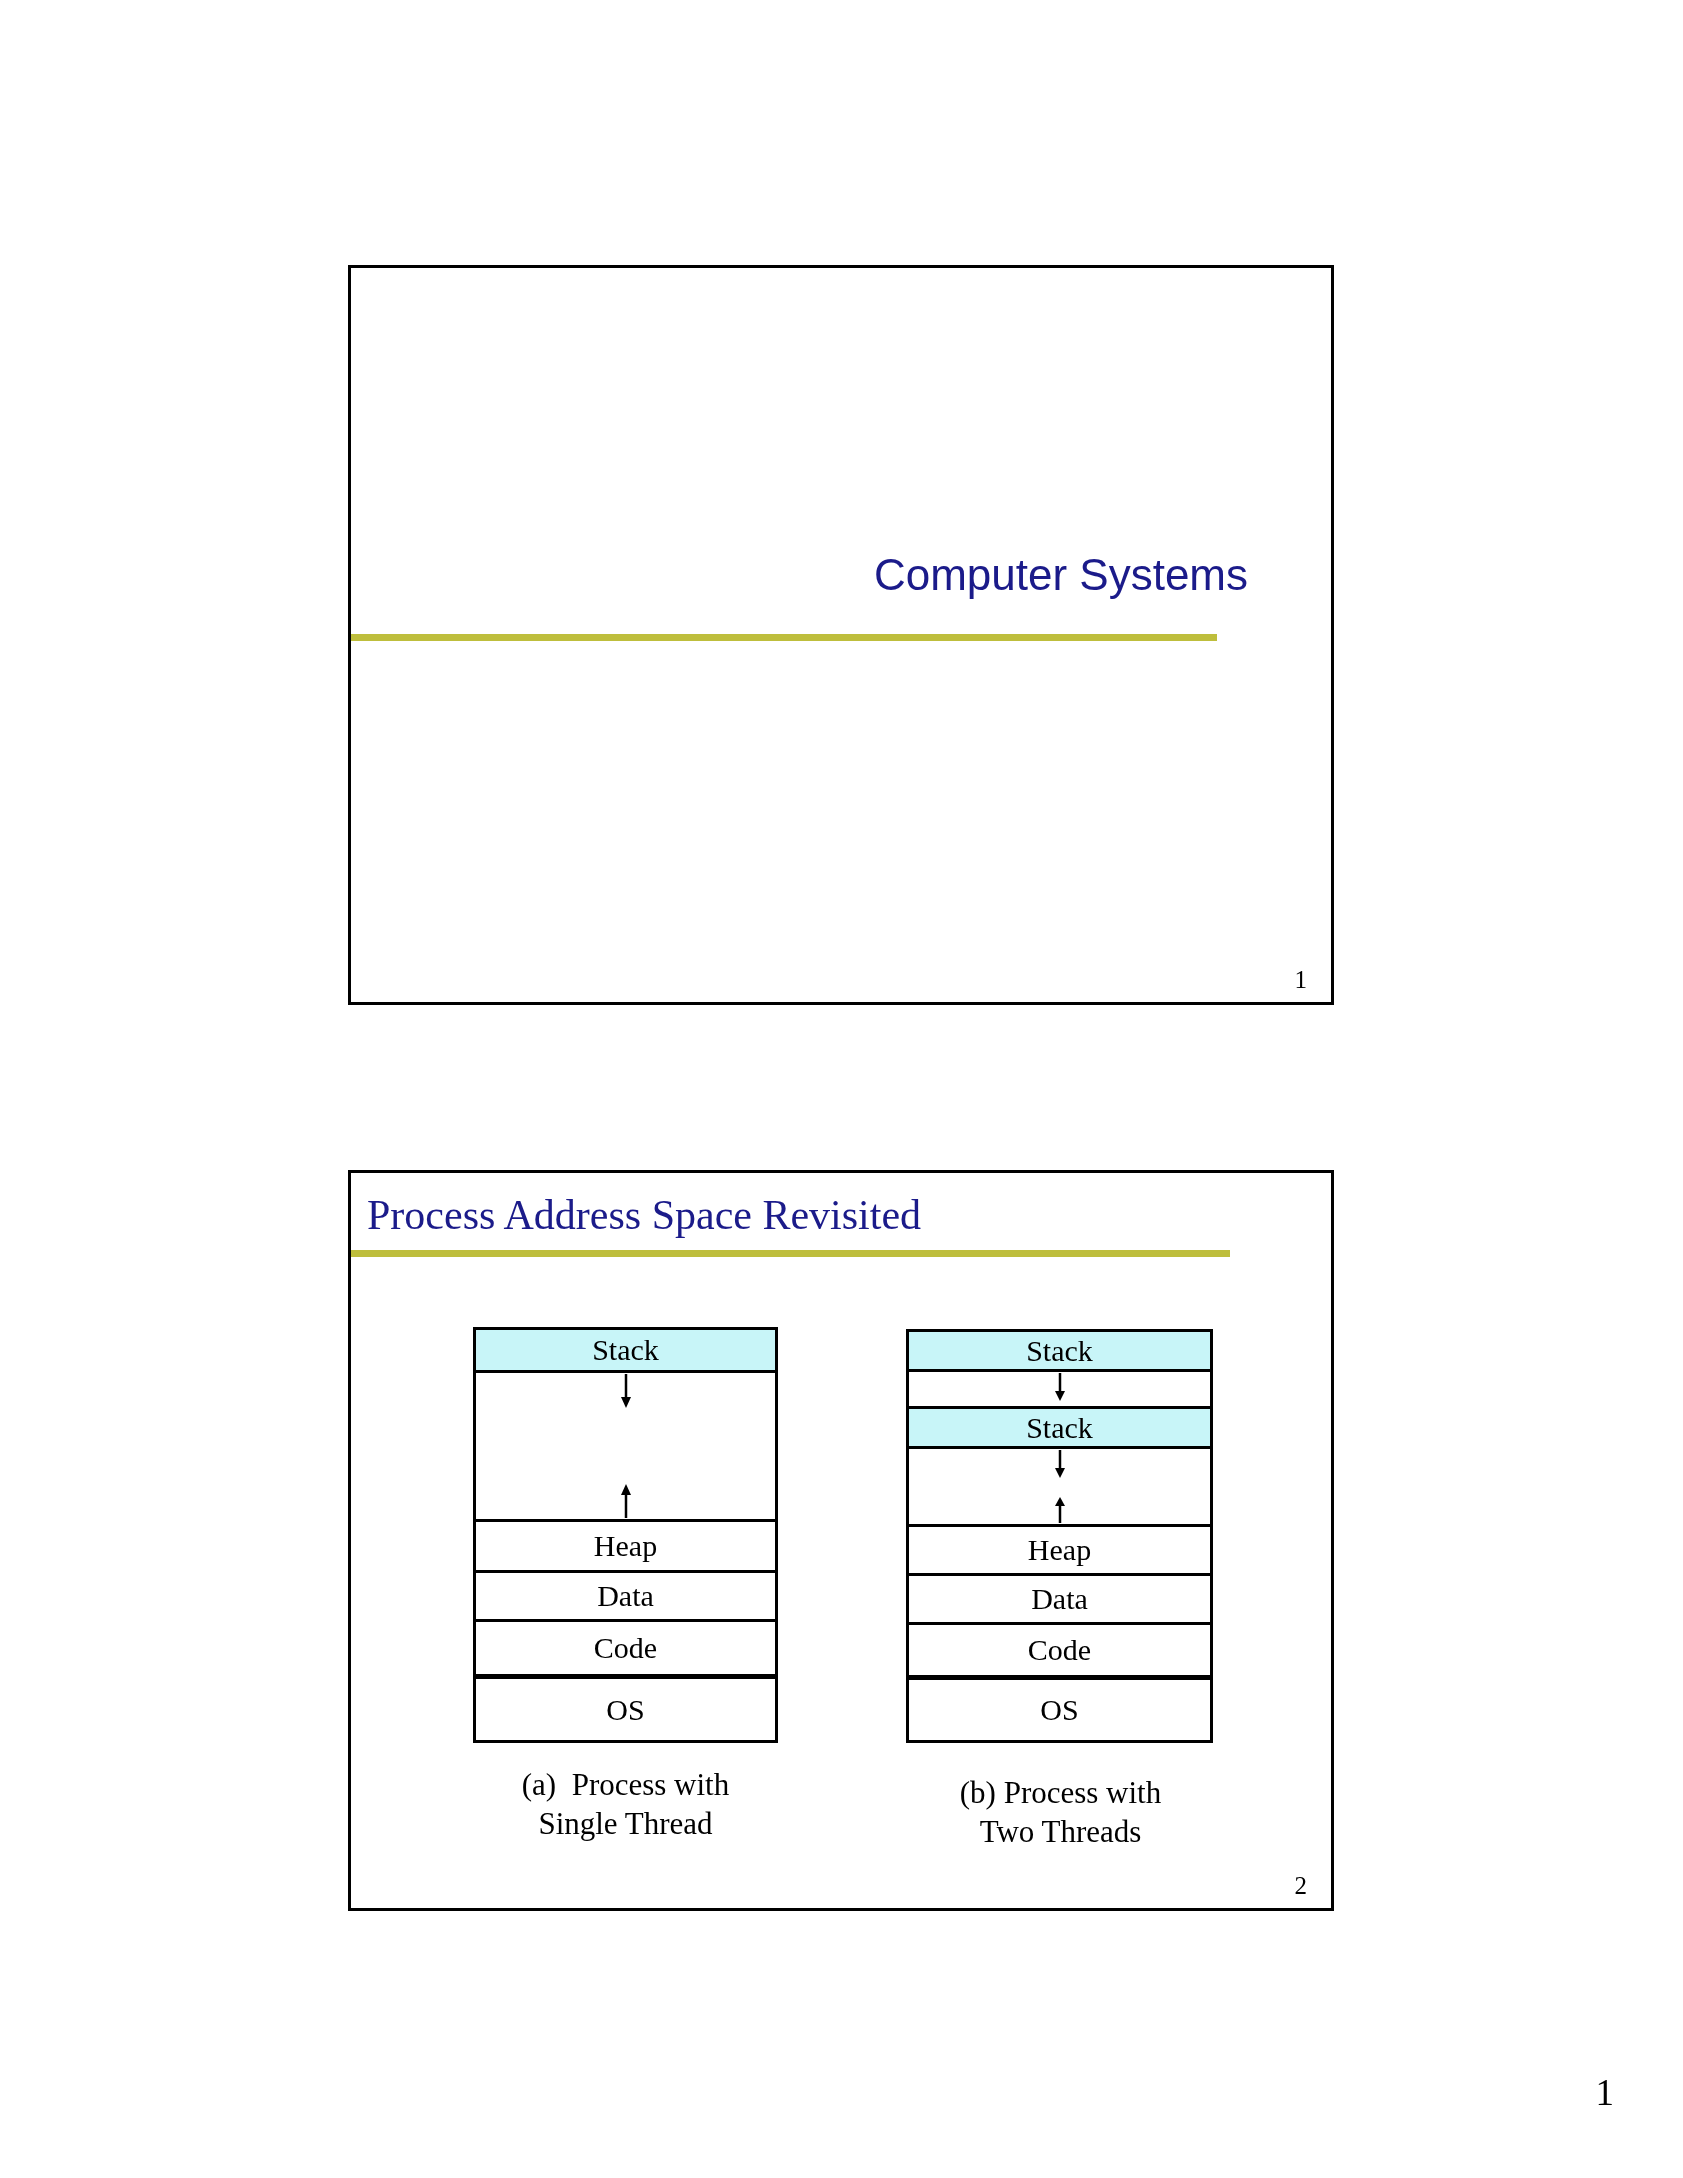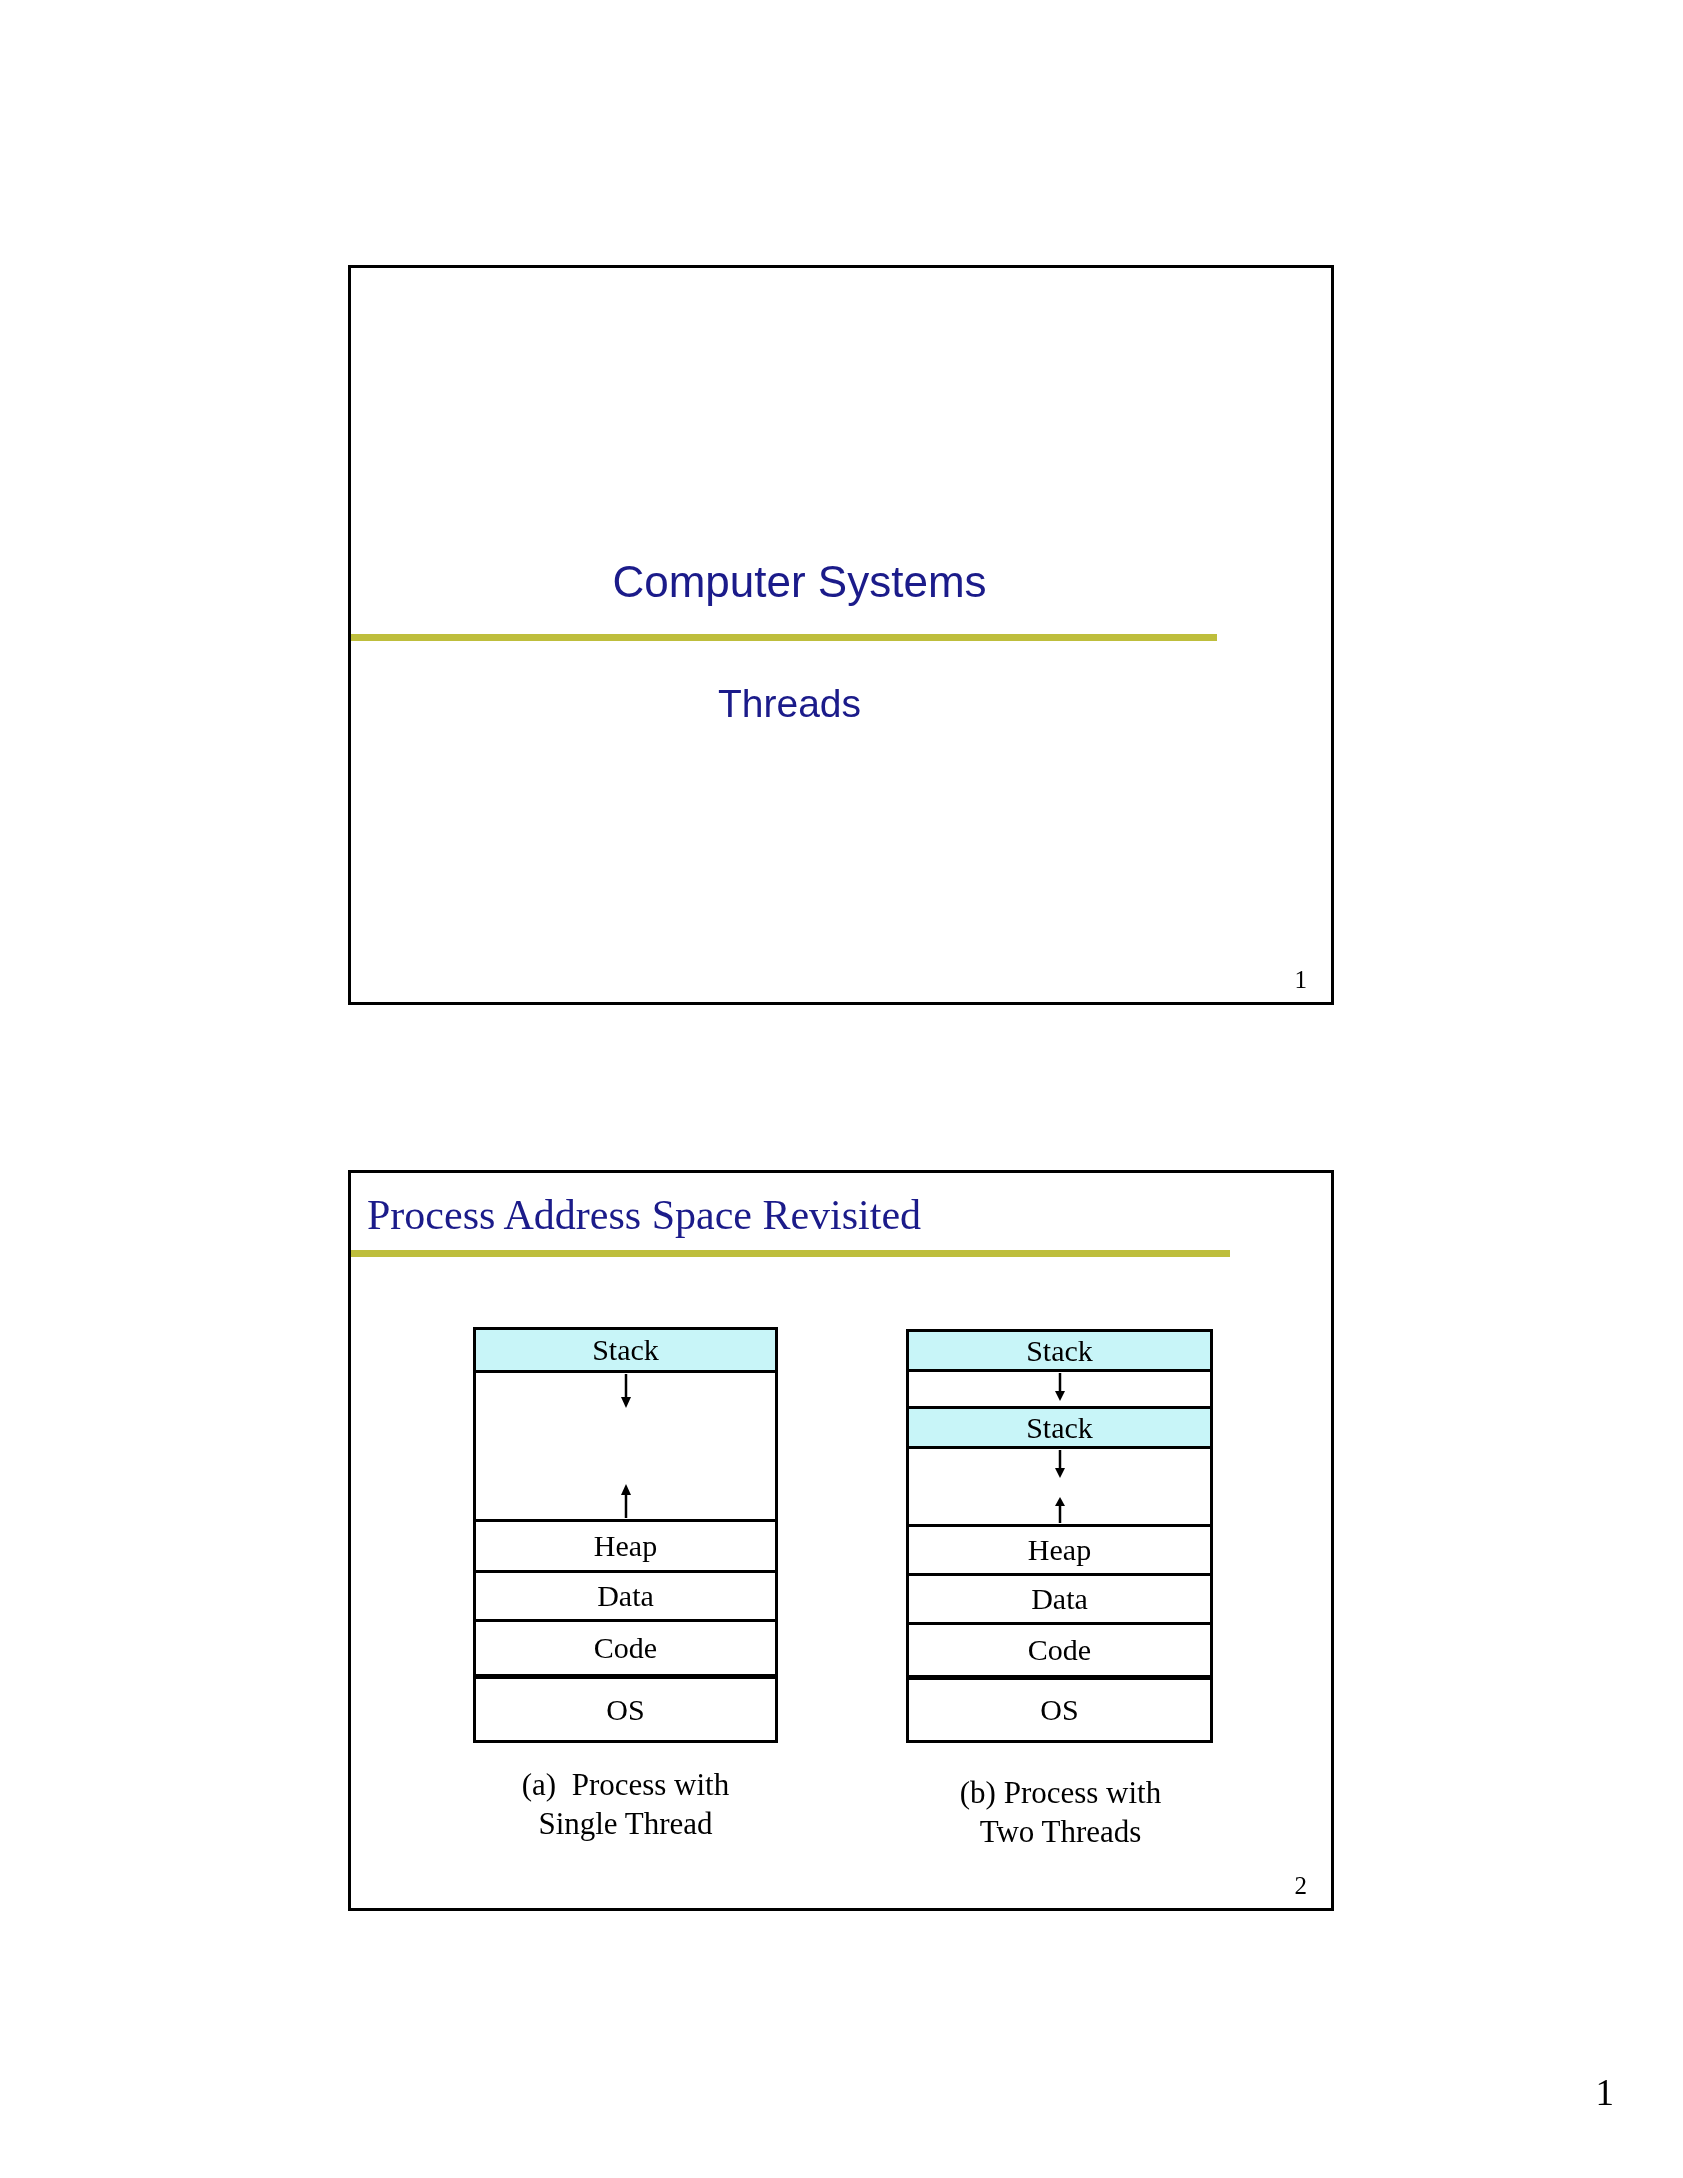--- a/index.html
+++ b/index.html
@@ -16,21 +16,21 @@
   .slide{
     position:absolute;left:348px;width:986px;height:740px;
     border:3px solid var(--border-black);box-sizing:border-box;background:#fff;
   }
   #slide1{top:265px;}
   #slide2{top:1170px;height:741px;}
   .slide-title{
     position:absolute;color:var(--title-navy);
     font-size:44px;font-weight:400;letter-spacing:0px;white-space:nowrap;
   }
-  #slide1 .slide-title{top:289px;left:0;width:897px;text-align:center;}
+  #slide1 .slide-title{top:282px;left:0;width:897px;text-align:right;}
   #slide2 .slide-title{top:18px;left:16px;font-size:42px;font-family:Liberation Serif, serif;}
   .subtitle{
     position:absolute;top:414px;left:0;width:877px;text-align:center;
     color:var(--title-navy);font-size:39px;white-space:nowrap;
   }
   .rule{
     position:absolute;left:0;height:7px;background:var(--rule-olive);
   }
   #slide1 .rule{top:366px;width:866px;}
   #slide2 .rule{top:77px;width:879px;}
@@ -74,21 +74,20 @@
   }
 </style>
 </head>
 <body>
 
 <div id="page">
 
   <div class="slide" id="slide1">
     <div class="slide-title">Computer Systems</div>
     <div class="rule"></div>
-    <div class="subtitle">Threads</div>
     <div class="slide-num">1</div>
   </div>
 
   <div class="slide" id="slide2">
     <div class="slide-title">Process Address Space Revisited</div>
     <div class="rule"></div>
 
     <div class="diagram" id="diagram-a">
       <div class="row stack" style="height:40px;">
         <span>Stack</span>

